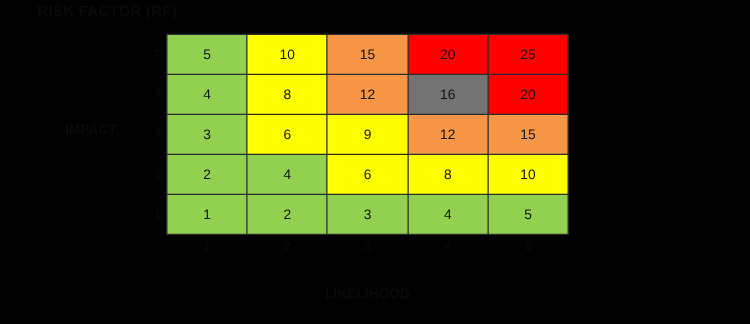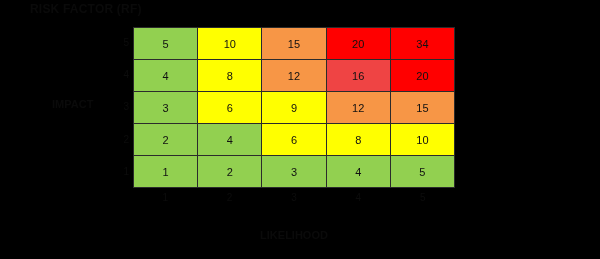--- a/index.html
+++ b/index.html
@@ -140,25 +140,25 @@
       <div class="tick" style="top: 64.4px; height: 32.2px; line-height: 32.2px;">3</div>
       <div class="tick" style="top: 96.6px; height: 32.2px; line-height: 32.2px;">2</div>
       <div class="tick" style="top: 128.8px; height: 32.2px; line-height: 32.2px;">1</div>
     </div>
 
   <div id="heatmap-grid">
       <div class="cell" style="background: rgb(146, 208, 80); color: rgb(17, 17, 17);">5</div>
       <div class="cell" style="background: rgb(255, 255, 0); color: rgb(17, 17, 17);">10</div>
       <div class="cell" style="background: rgb(247, 150, 70); color: rgb(17, 17, 17);">15</div>
       <div class="cell" style="background: rgb(255, 0, 0); color: rgb(17, 17, 17);">20</div>
-      <div class="cell" style="background: rgb(255, 0, 0); color: rgb(17, 17, 17);">34</div>
+      <div class="cell" style="background: rgb(255, 0, 0); color: rgb(17, 17, 17);">25</div>
       <div class="cell" style="background: rgb(146, 208, 80); color: rgb(17, 17, 17);">4</div>
       <div class="cell" style="background: rgb(255, 255, 0); color: rgb(17, 17, 17);">8</div>
       <div class="cell" style="background: rgb(247, 150, 70); color: rgb(17, 17, 17);">12</div>
-      <div class="cell" style="background: #ef4444; color: rgb(17, 17, 17);">16</div>
+      <div class="cell" style="background: #737373; color: rgb(17, 17, 17);">16</div>
       <div class="cell" style="background: rgb(255, 0, 0); color: rgb(17, 17, 17);">20</div>
       <div class="cell" style="background: rgb(146, 208, 80); color: rgb(17, 17, 17);">3</div>
       <div class="cell" style="background: rgb(255, 255, 0); color: rgb(17, 17, 17);">6</div>
       <div class="cell" style="background: rgb(255, 255, 0); color: rgb(17, 17, 17);">9</div>
       <div class="cell" style="background: rgb(247, 150, 70); color: rgb(17, 17, 17);">12</div>
       <div class="cell" style="background: rgb(247, 150, 70); color: rgb(17, 17, 17);">15</div>
       <div class="cell" style="background: rgb(146, 208, 80); color: rgb(17, 17, 17);">2</div>
       <div class="cell" style="background: rgb(146, 208, 80); color: rgb(17, 17, 17);">4</div>
       <div class="cell" style="background: rgb(255, 255, 0); color: rgb(17, 17, 17);">6</div>
       <div class="cell" style="background: rgb(255, 255, 0); color: rgb(17, 17, 17);">8</div>

